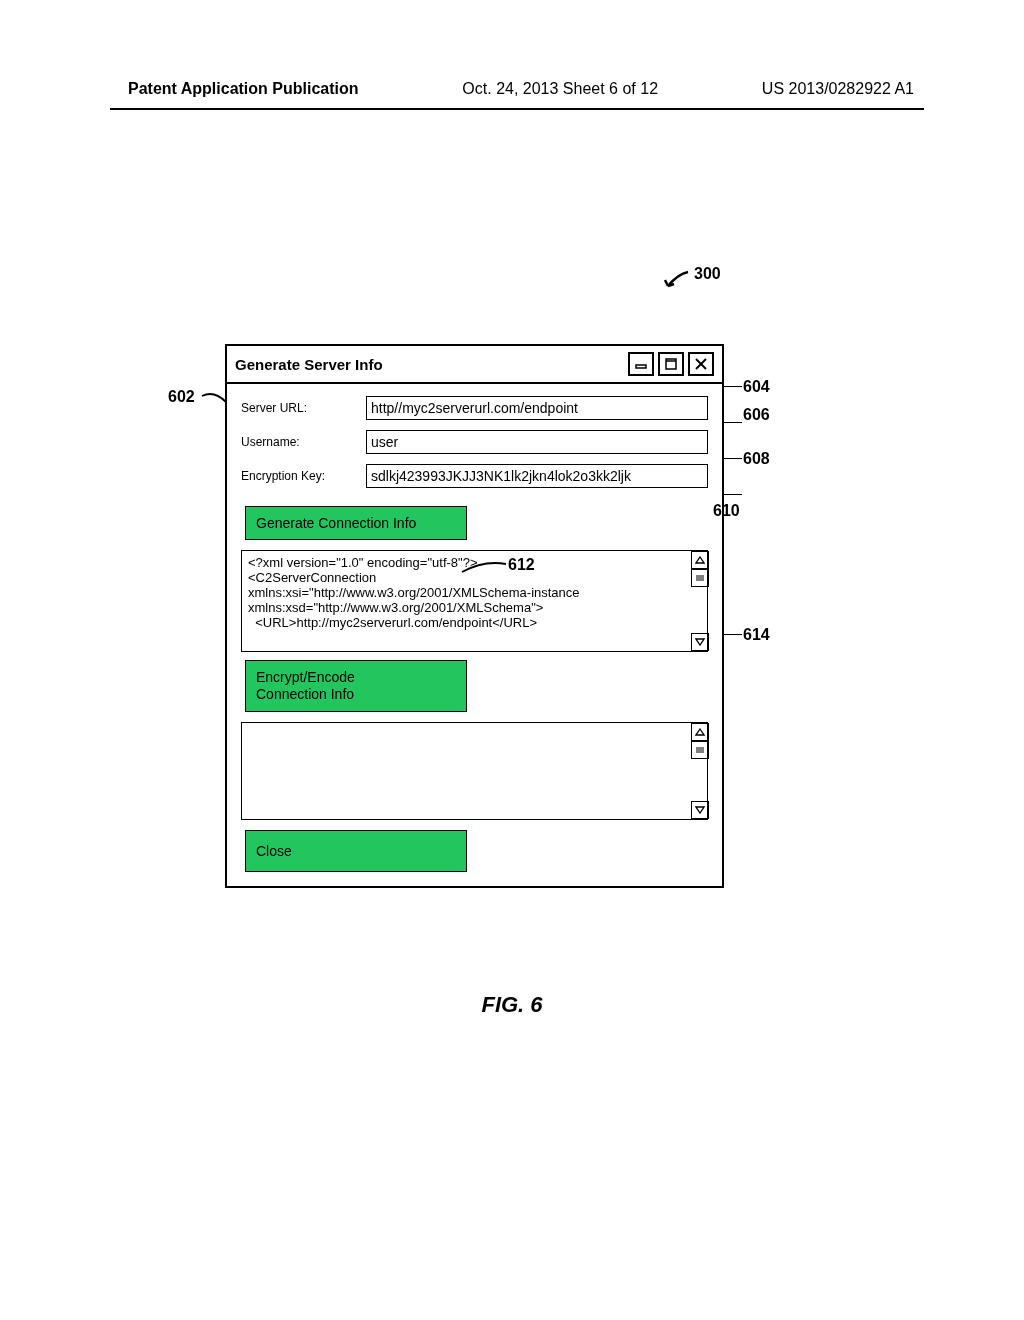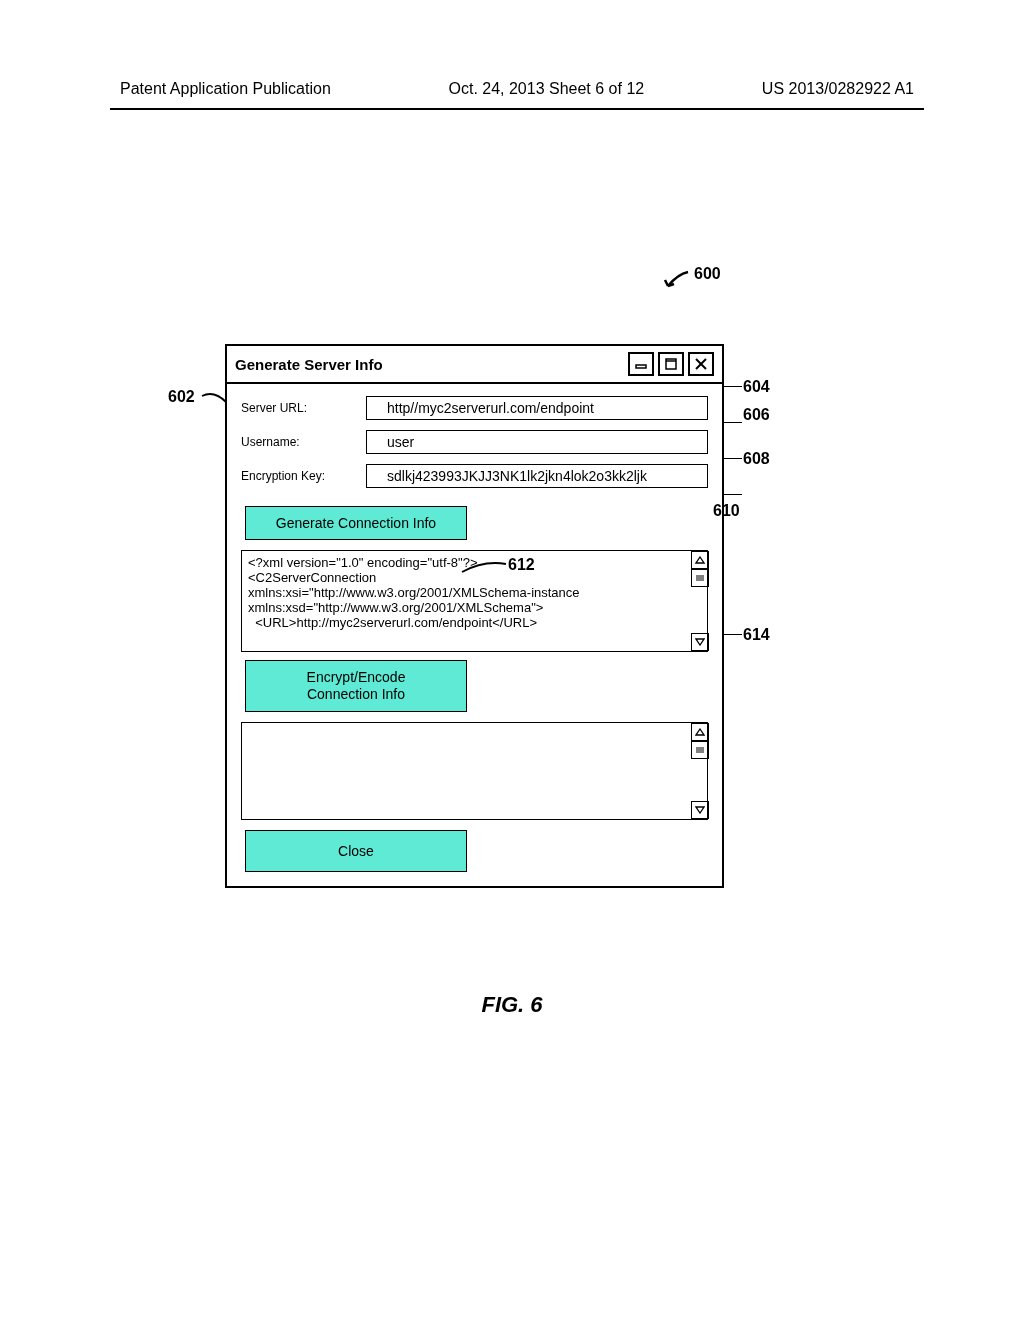--- a/index.html
+++ b/index.html
@@ -14,21 +14,21 @@
   }
   .page-header {
     position: absolute;
     top: 80px;
     left: 120px;
     right: 110px;
     display: flex;
     justify-content: space-between;
     font-size: 16px;
   }
-  .page-header .left { font-weight: normal; }
+  .page-header .left { font-weight: bold; margin-left: 8px; }
   .page-header .mid { }
   .page-header .right { }
   .hr {
     position: absolute;
     top: 108px;
     left: 110px;
     right: 100px;
     border-top: 2px solid #000;
   }
   .fig-arrow {
@@ -75,31 +75,30 @@
   }
   .form-row {
     display: flex;
     align-items: center;
     margin: 6px 0 10px 0;
   }
   .form-label { width: 125px; font-size: 12px; }
   .form-input {
     flex: 1;
     border: 1.5px solid #000;
-    padding: 3px 20px;
+    padding: 3px 4px;
     font-size: 14px;
     font-family: inherit;
   }
 
   .btn {
     border: 1.5px solid #000;
     padding: 8px 10px;
-    text-align: center;
     font-size: 14px;
-    background: #5eead4;
+    background: #22c55e;
   }
   .btn-generate { width: 200px; margin: 6px 0 10px 18px;}
   .btn-encrypt  { width: 200px; margin: 8px 0 10px 18px; line-height: 1.2;}
   .btn-close    { width: 200px; margin: 10px 0 14px 18px; padding: 12px 10px;}
 
   .textarea-wrap {
     position: relative;
     margin: 2px 14px 2px 14px;
   }
   .textarea-box {
@@ -169,21 +168,21 @@
   <span class="right">US 2013/0282922 A1</span>
 </div>
 <div class="hr"></div>
 
 <div class="fig-arrow">
   <svg width="32" height="24">
       <path d="M28 4 Q18 6 8 18" stroke="#000" stroke-width="2.5" fill="none"></path>
       <path d="M8 18 L5 12 M8 18 L14 16" stroke="#000" stroke-width="2.5" fill="none"></path>
     </svg>
 </div>
-<div class="fig-600">600</div>
+<div class="fig-600">300</div>
 
 <div class="dashed-box" style="top:378px; left:232px; width:481px; height:153px; border-top:none;"></div>
 
 <div class="app-window">
   <div class="titlebar">
     <span class="title">Generate Server Info</span>
     <div class="win-controls">
       <div class="win-btn">
         <svg width="12" height="10">
             <rect x="1" y="6" width="10" height="3" fill="none" stroke="#000" stroke-width="1.5"></rect>

